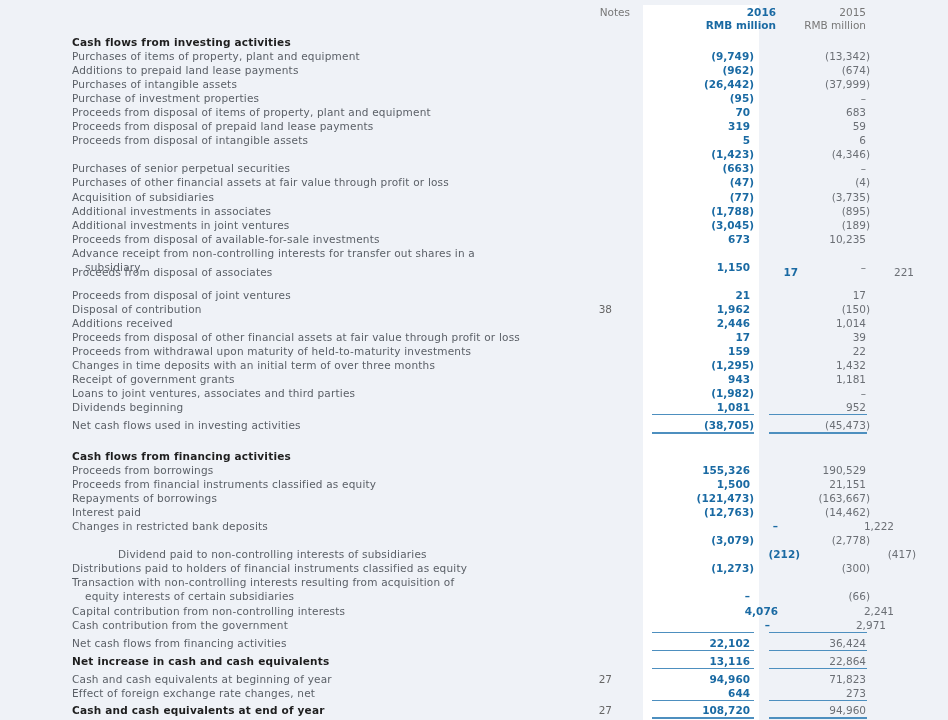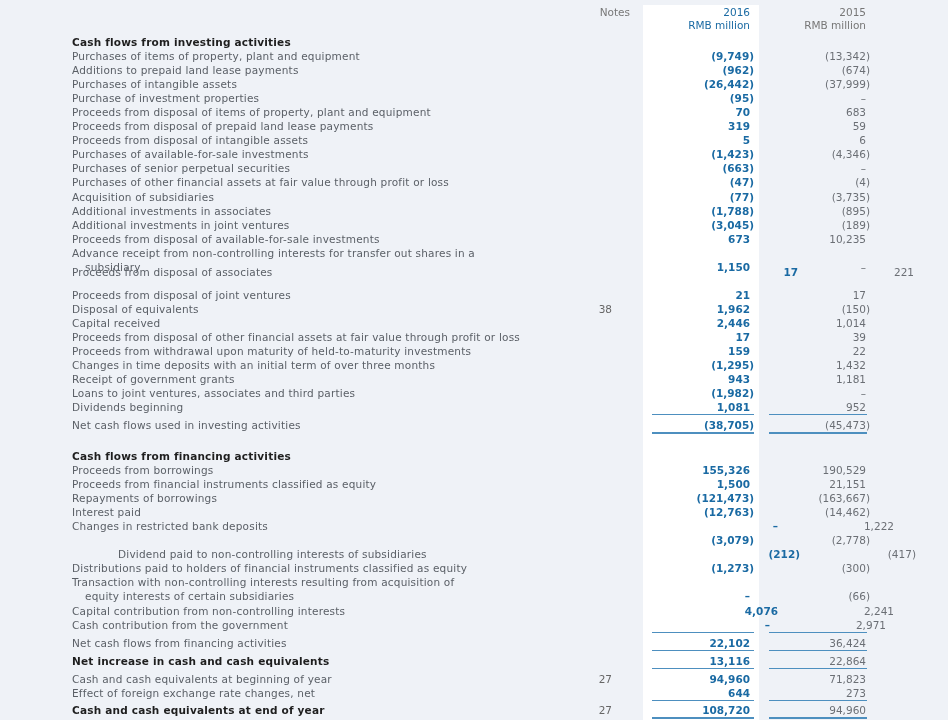--- a/index.html
+++ b/index.html
@@ -10,21 +10,21 @@
     font-size: 10.5px;
     color: #555a60;
     position: relative;
   }
   .col2016-bg {
     position: absolute; left: 643px; top: 5px; width: 116px; height: 715px;
     background: #ffffff;
   }
   .hdr { position: absolute; top: 6px; line-height: 13px; text-align: right; }
   .hdr-notes { left: 580px; width: 50px; color: #777; }
-  .hdr-2016 { left: 650px; width: 100px; color: #1a6aa3; font-weight: normal; text-align: right; }
+  .hdr-2016 { left: 676px; width: 100px; color: #1a6aa3; font-weight: bold; text-align: right; }
   .hdr-2015 { left: 760px; width: 106px; color: #777; }
   .rows { position: absolute; left: 0; top: 0; width: 948px; }
   .row { position: absolute; left: 0; width: 948px; height: 14px; }
   .lbl { position: absolute; left: 72px; white-space: nowrap; line-height: 14px; color: #5a5f66; letter-spacing: 0.2px; }
   .lbl.indent { left: 85px; }
   .lbl.bold { font-weight: bold; color: #1e1e1e; }
   .note { position: absolute; left: 580px; width: 32px; text-align: right; line-height: 14px; color: #666; }
   .v16 { position: absolute; right: 194px; line-height: 14px; color: #1a6aa3; font-weight: bold; text-align: right; white-space: nowrap; }
   .v15 { position: absolute; right: 78px; line-height: 14px; color: #6b6f75; text-align: right; white-space: nowrap; }
   .v16.paren-none { right: 198px; }
@@ -84,21 +84,20 @@
       <span class="lbl">Proceeds from disposal of prepaid land lease payments</span>
       <span class="v16 paren-none">319</span>
       <span class="v15 paren-none">59</span>
     </div>
     <div class="row" style="top: 133.3px;">
       <span class="lbl">Proceeds from disposal of intangible assets</span>
       <span class="v16 paren-none">5</span>
       <span class="v15 paren-none">6</span>
     </div>
     <div class="row" style="top: 147.35px;">
-      <span class="lbl">Purchases of available-for-sale investments</span>
       <span class="v16">(1,423)</span>
       <span class="v15">(4,346)</span>
     </div>
     <div class="row" style="top: 161.4px;">
       <span class="lbl">Purchases of senior perpetual securities</span>
       <span class="v16">(663)</span>
       <span class="v15 paren-none">–</span>
     </div>
     <div class="row" style="top: 175.45px;">
       <span class="lbl">Purchases of other financial assets at fair value through profit or loss</span>
@@ -137,27 +136,27 @@
       <span class="lbl">Proceeds from disposal of associates</span>
       <span class="v16 paren-none">17</span>
       <span class="v15 paren-none">221</span>
     </div>
     <div class="row" style="top: 287.85px;">
       <span class="lbl">Proceeds from disposal of joint ventures</span>
       <span class="v16 paren-none">21</span>
       <span class="v15 paren-none">17</span>
     </div>
     <div class="row" style="top: 301.9px;">
-      <span class="lbl">Disposal of equivalents</span>
+      <span class="lbl">Disposal of contribution</span>
       <span class="note">38</span>
       <span class="v16 paren-none">1,962</span>
       <span class="v15">(150)</span>
     </div>
     <div class="row" style="top: 315.95px;">
-      <span class="lbl">Capital received</span>
+      <span class="lbl">Additions received</span>
       <span class="v16 paren-none">2,446</span>
       <span class="v15 paren-none">1,014</span>
     </div>
     <div class="row" style="top: 330px;">
       <span class="lbl">Proceeds from disposal of other financial assets at fair value through profit or loss</span>
       <span class="v16 paren-none">17</span>
       <span class="v15 paren-none">39</span>
     </div>
     <div class="row" style="top: 344.05px;">
       <span class="lbl">Proceeds from withdrawal upon maturity of held-to-maturity investments</span>

